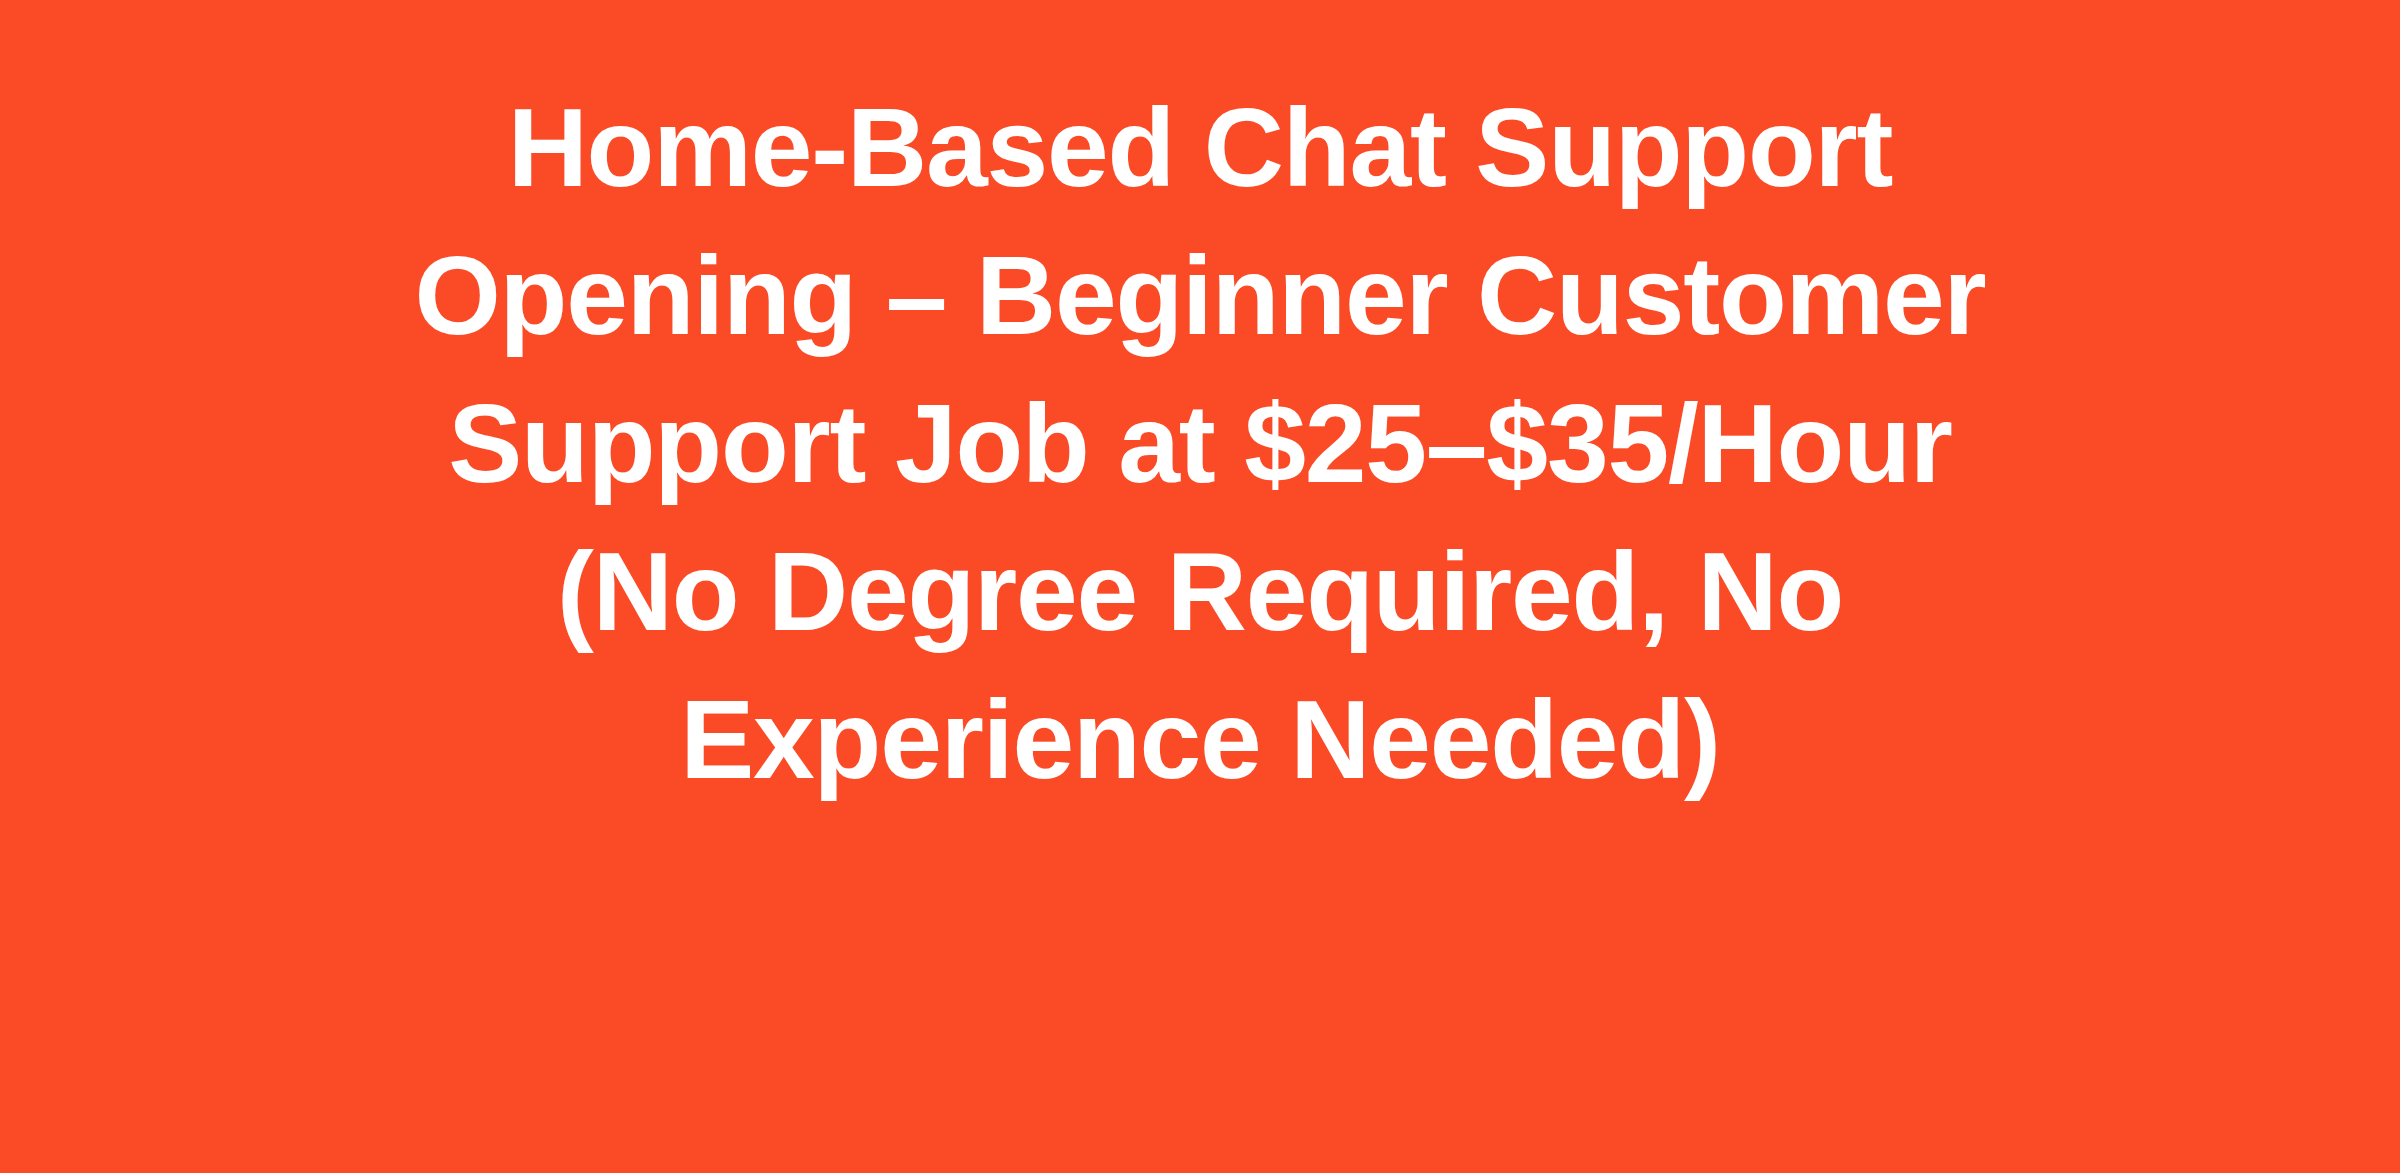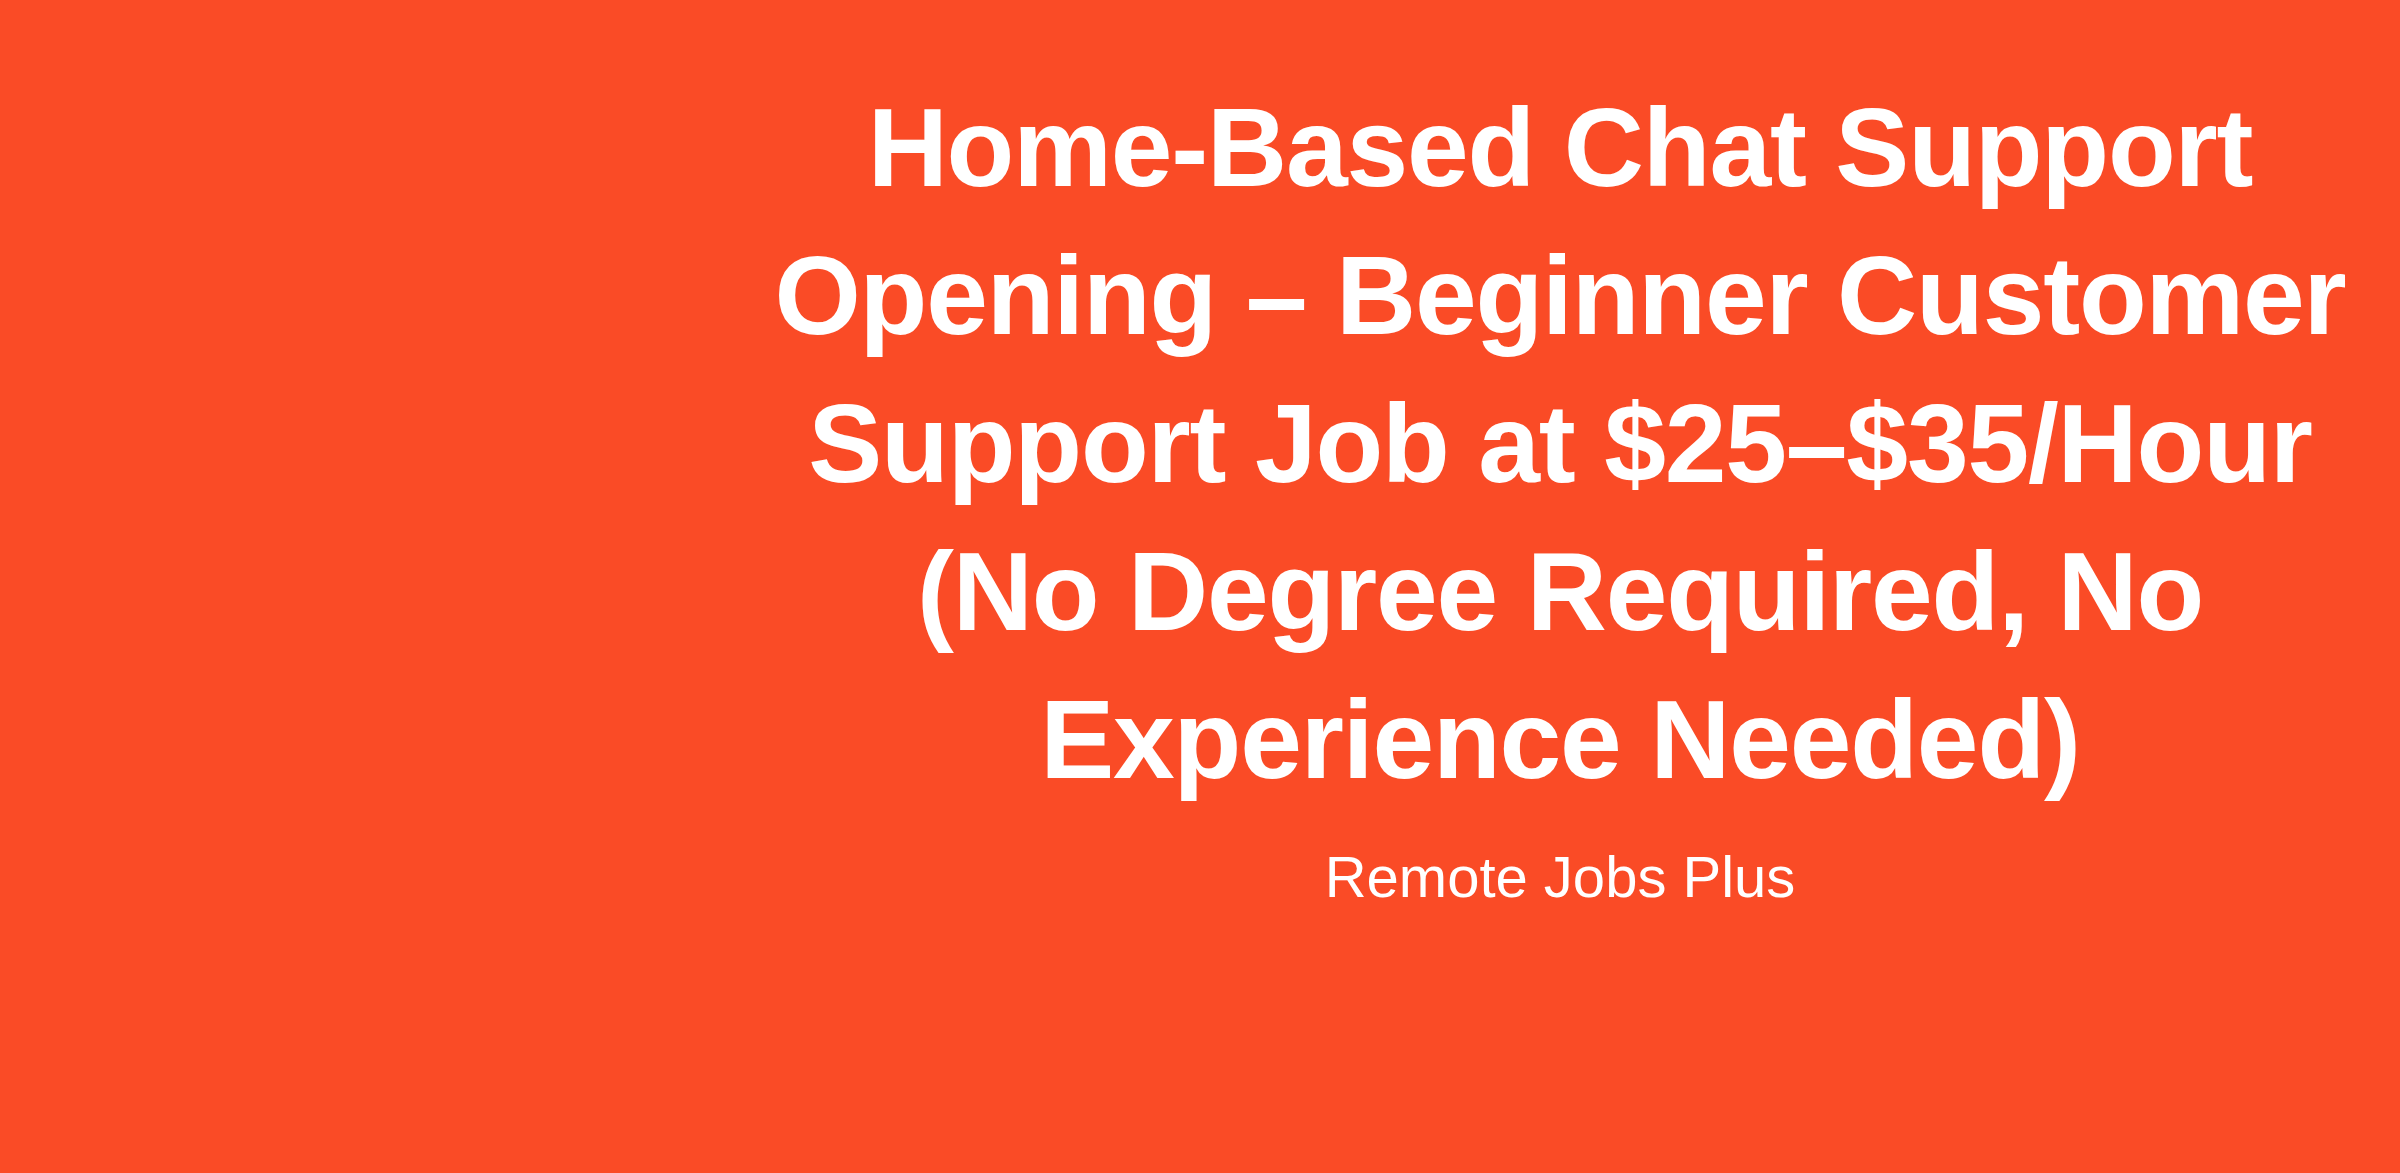--- a/index.html
+++ b/index.html
@@ -17,21 +17,21 @@
   }
 
   .card {
     position: relative;
     width: 2400px;
     height: 1173px;
     background: #FA4B26;
     box-sizing: border-box;
     display: flex;
     flex-direction: column;
-    align-items: flex-end;
+    align-items: center;
     justify-content: flex-start;
     padding-top: 74px;
   }
 
   .content {
     width: 1680px;
     display: flex;
     flex-direction: column;
     align-items: center;
     text-align: center;
@@ -64,15 +64,14 @@
     text-align: center;
     width: 100%;
   }
 </style>
 </head>
 <body>
 
 <div class="card">
   <div class="content">
     <h1 class="headline">Home-Based Chat Support Opening – Beginner Customer Support Job at $25–$35/Hour (No Degree Required, No Experience Needed)</h1>
-    <div class="subtitle">Remote Jobs Plus</div>
   </div>
 </div>
 
 </body></html>

